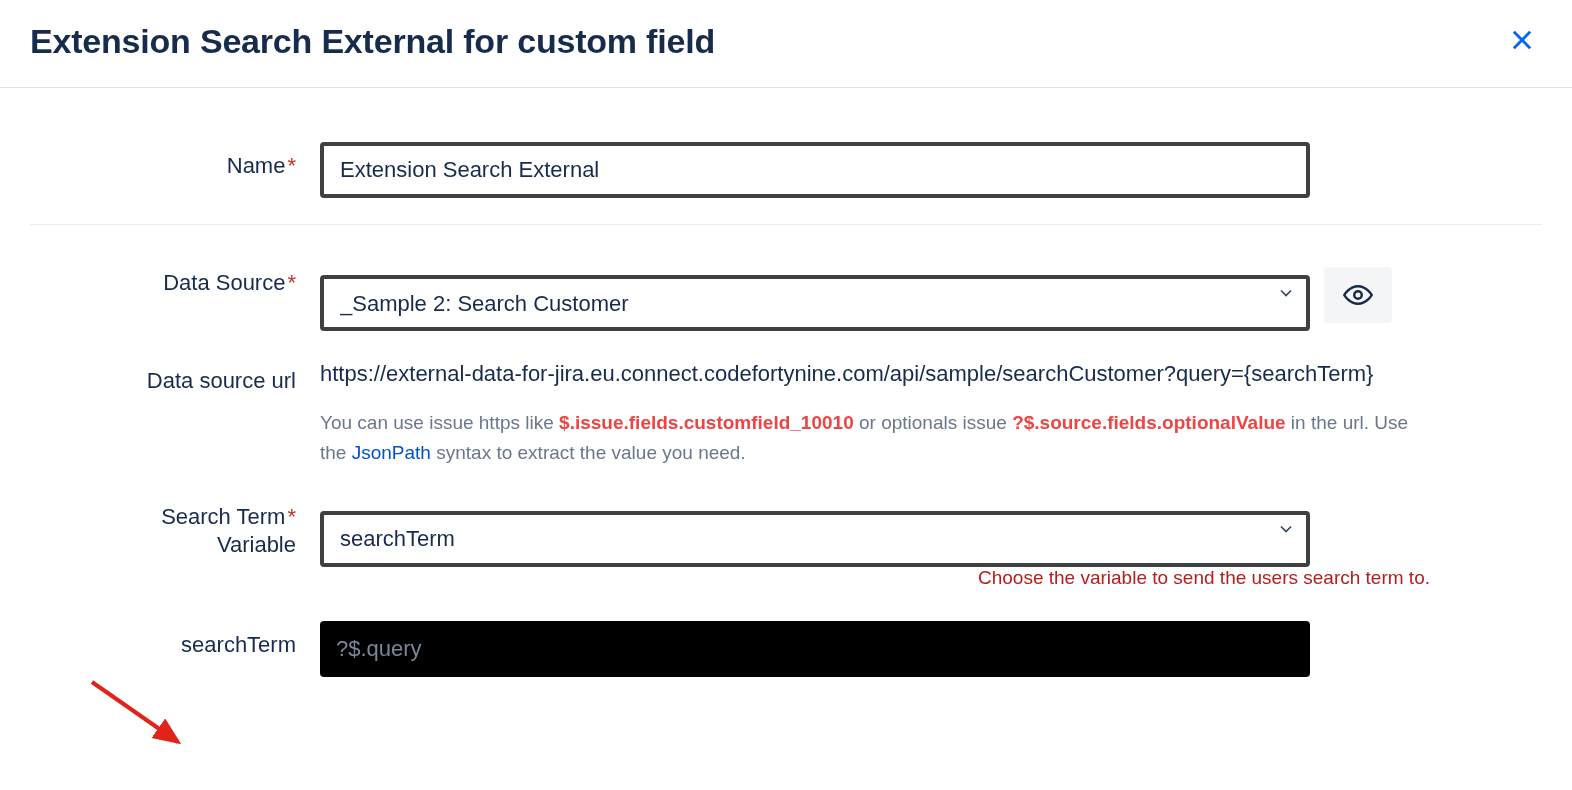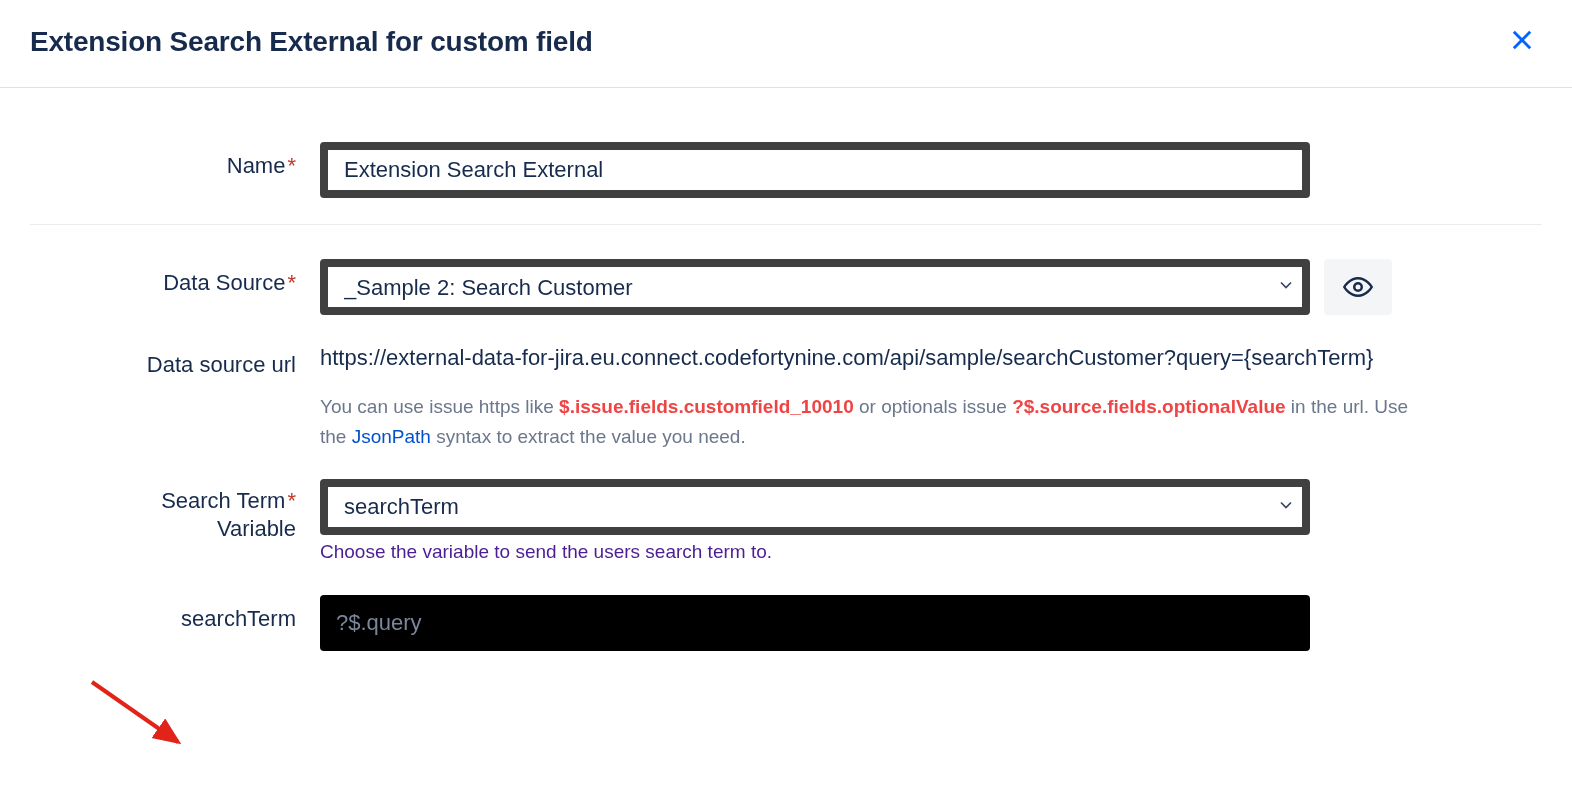--- a/index.html
+++ b/index.html
@@ -1,42 +1,42 @@
 <!DOCTYPE html>
 <html><head>
 <meta charset="utf-8">
 <style>
   * { box-sizing: border-box; margin: 0; padding: 0; }
   html, body { width: 1572px; height: 790px; font-family: -apple-system, BlinkMacSystemFont, "Segoe UI", Helvetica, Arial, sans-serif; background: #fff; color: #172B4D; }
   .dialog { width: 100%; height: 100%; position: relative; }
   .header { display: flex; align-items: center; justify-content: space-between; padding: 20px 30px 24px 30px; }
-  .header h1 { font-size: 28px; font-weight: 600; color: #172B4D; letter-spacing: -0.2px; }
+  .header h1 { font-size: 34px; font-weight: 600; color: #172B4D; letter-spacing: -0.2px; }
   .close-btn { background: none; border: none; cursor: pointer; color: #0052CC; padding: 6px; }
   .close-btn svg { width: 28px; height: 28px; stroke: #0065FF; stroke-width: 2.5; }
   .divider { height: 1px; background: #DFE1E6; width: 100%; }
   .body { padding: 30px 30px 0 30px; }
   .form-row { display: flex; margin-bottom: 26px; }
   .form-row.tight { margin-bottom: 10px; }
   .label-col { width: 290px; flex: 0 0 290px; text-align: right; padding-right: 24px; padding-top: 10px; font-size: 22px; font-weight: 500; color: #172B4D; line-height: 1.3; }
   .label-col.multi { padding-top: 8px; }
   .label-col .req { color: #C0392B; font-weight: 500; margin-left: 2px; }
   .field-col { flex: 1 1 auto; max-width: 1110px; }
-  .input, .select { width: 990px; height: 56px; border: 8px solid #404040; border-radius: 4px; font-size: 22px; padding: 0 16px; color: #172B4D; background: #fff; }
-  .select { appearance: none; padding-right: 16px; background-image: none; }
+  .input, .select { width: 990px; height: 56px; border: 4px solid #404040; border-radius: 4px; font-size: 22px; padding: 0 16px; color: #172B4D; background: #fff; }
+  .select { appearance: none; padding-right: 16px; background-image: none; margin-top: 16px; }
   .select-wrap { position: relative; display: inline-block; }
   .select-caret { position: absolute; right: 14px; top: 50%; transform: translateY(-50%); pointer-events: none; }
   .select-caret svg { width: 20px; height: 20px; stroke: #344563; stroke-width: 2; fill: none; }
   .ds-row .field-col { display: flex; align-items: center; gap: 14px; }
   .eye-btn { width: 68px; height: 56px; border: none; background: #F4F5F7; border-radius: 4px; display: flex; align-items: center; justify-content: center; cursor: pointer; }
   .eye-btn svg { width: 30px; height: 30px; stroke: #172B4D; stroke-width: 2; fill: none; }
   .url-text { font-size: 22px; color: #172B4D; line-height: 1.5; max-width: 1070px; word-break: break-all; }
   .help-text { font-size: 19px; color: #6B778C; line-height: 1.6; margin-top: 18px; max-width: 1110px; }
   .help-text .mono { color: #ef4444; font-weight: 600; }
   .help-text a { color: #0052CC; text-decoration: none; }
-  .help-small { font-size: 19px; color: #4c1d95; margin-top: 6px; }
+  .help-small { font-size: 19px; color: #b91c1c; margin-top: 0; text-align: right; }
   .disabled-input { width: 990px; height: 56px; border: none; border-radius: 4px; font-size: 22px; padding: 0 16px; color: #97A0AF; background: #000000; }
   .disabled-input::placeholder { color: #7A869A; }
   .section-gap { height: 24px; }
   .thin-divider { height: 1px; background: #EBECF0; margin: 24px 30px; }
   .arrow-annotation { position: absolute; left: 86px; top: 676px; pointer-events: none; }
   .arrow-annotation svg { width: 110px; height: 90px; }
 </style>
 </head>
 <body>
 

